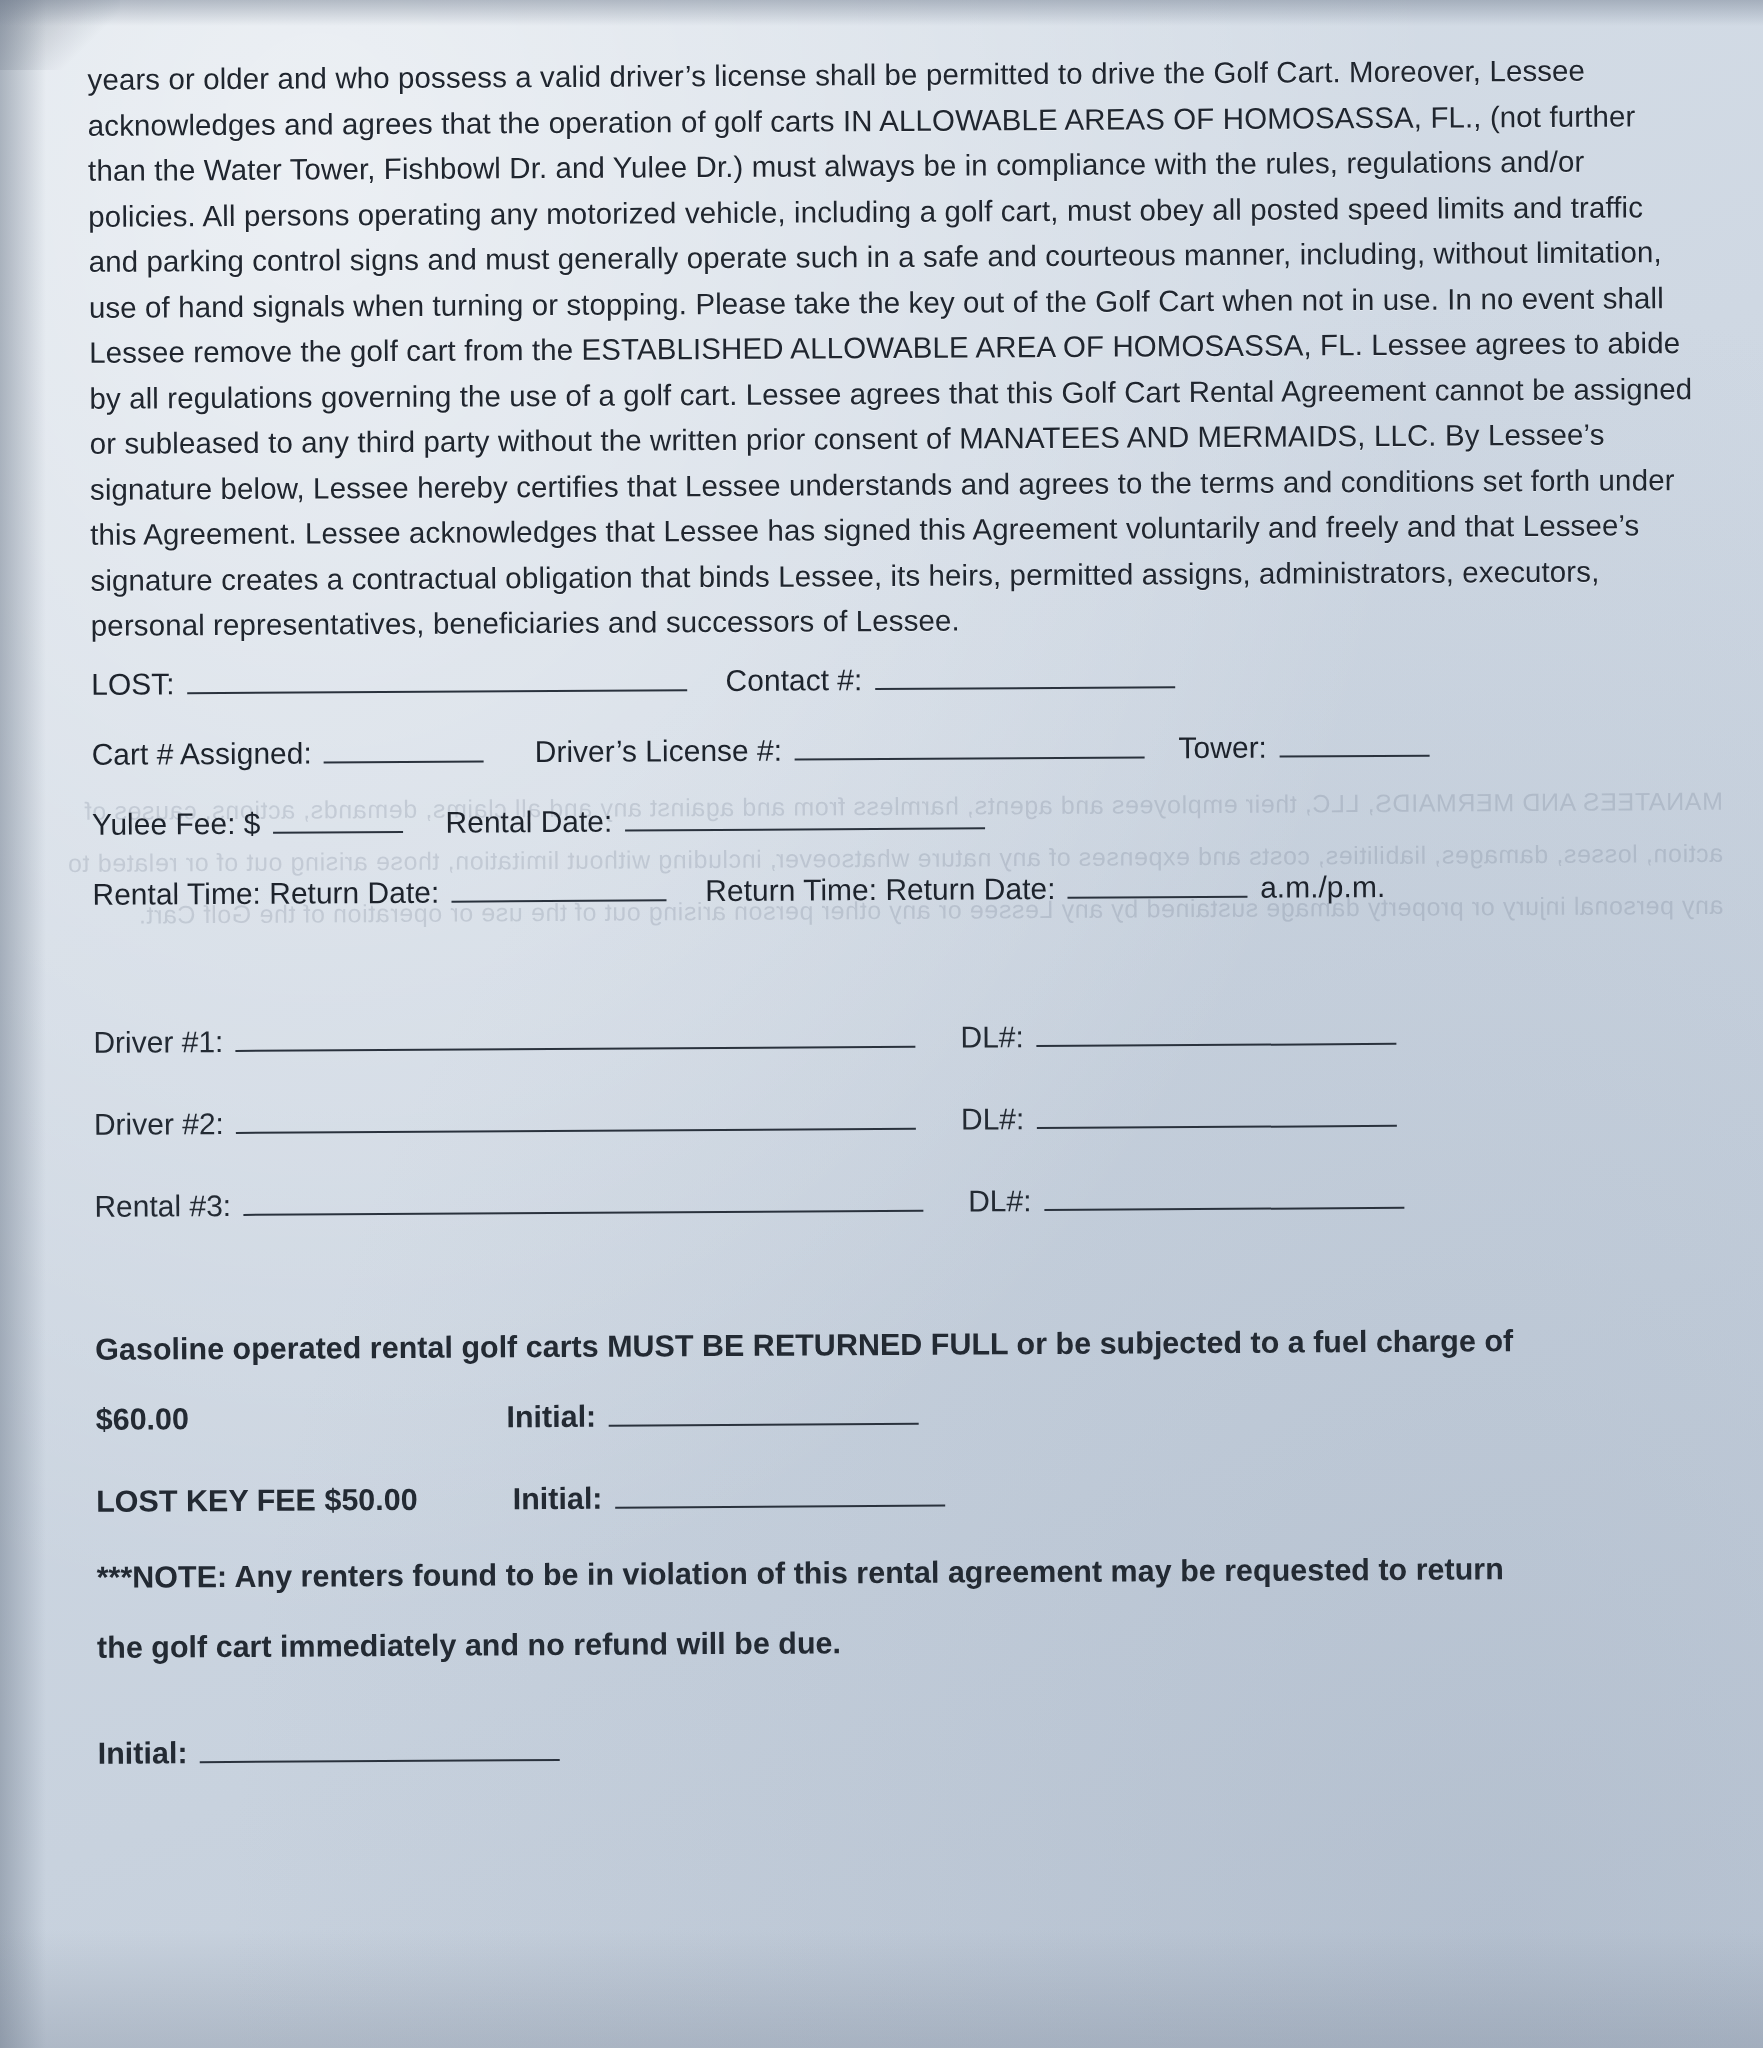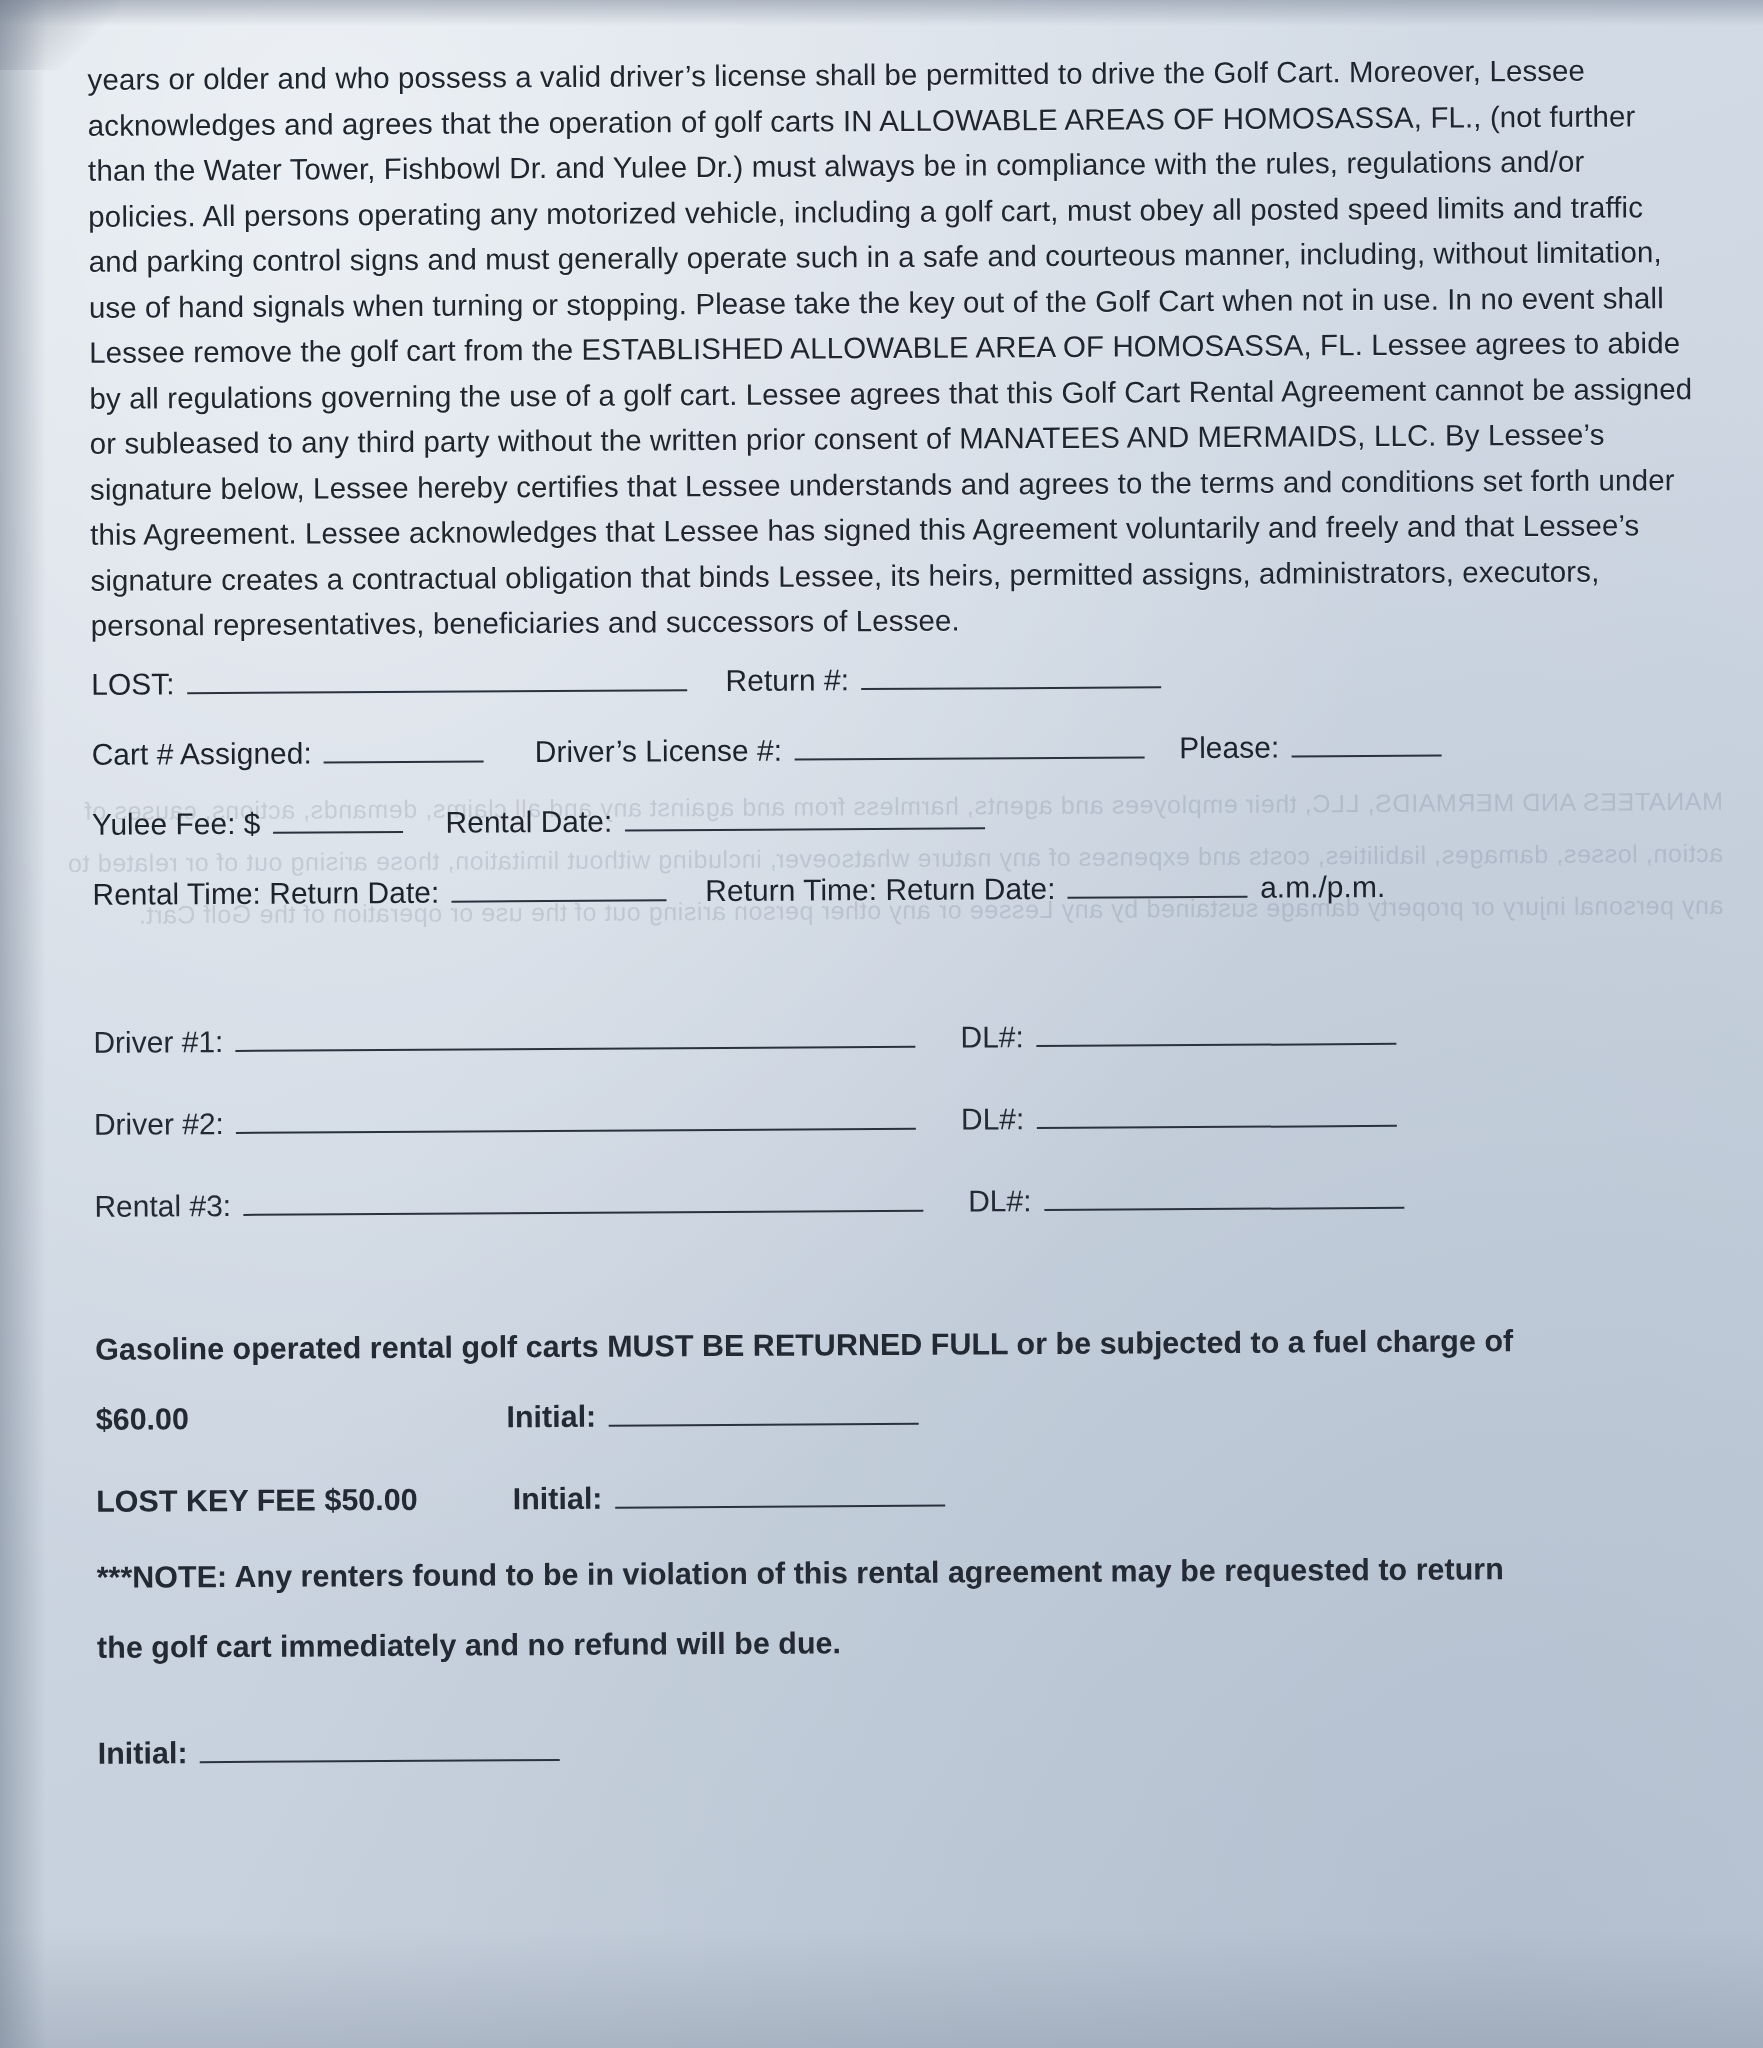--- a/index.html
+++ b/index.html
@@ -137,32 +137,32 @@
     <div class="bleed">MANATEES AND MERMAIDS, LLC, their employees and agents, harmless from and against any and all claims, demands, actions, causes of action, losses, damages, liabilities, costs and expenses of any nature whatsoever, including without limitation, those arising out of or related to any personal injury or property damage sustained by any Lessee or any other person arising out of the use or operation of the Golf Cart.</div>
 
     <div class="content">
 
       <p class="para">years or older and who possess a valid driver’s license shall be permitted to drive the Golf Cart. Moreover, Lessee acknowledges and agrees that the operation of golf carts IN ALLOWABLE AREAS OF HOMOSASSA, FL., (not further than the Water Tower, Fishbowl Dr. and Yulee Dr.) must always be in compliance with the rules, regulations and/or policies. All persons operating any motorized vehicle, including a golf cart, must obey all posted speed limits and traffic and parking control signs and must generally operate such in a safe and courteous manner, including, without limitation, use of hand signals when turning or stopping. Please take the key out of the Golf Cart when not in use. In no event shall Lessee remove the golf cart from the ESTABLISHED ALLOWABLE AREA OF HOMOSASSA, FL.  Lessee agrees to abide by all regulations governing the use of a golf cart.  Lessee agrees that this Golf Cart Rental Agreement cannot be assigned or subleased to any third party without the written prior consent of MANATEES AND MERMAIDS, LLC. By Lessee’s signature below, Lessee hereby certifies that Lessee understands and agrees to the terms and conditions set forth under this Agreement. Lessee acknowledges that Lessee has signed this Agreement voluntarily and freely and that Lessee’s signature creates a contractual obligation that binds Lessee, its heirs, permitted assigns, administrators, executors, personal representatives, beneficiaries and successors of Lessee.</p>
 
       <div class="field-line">
         <span>LOST:</span>
         <span class="blank" style="width:500px"></span>
         <span style="display:inline-block;width:18px"></span>
-        <span>Return #:</span>
+        <span>Contact #:</span>
         <span class="blank" style="width:300px"></span>
       </div>
 
       <div class="field-line">
         <span>Cart # Assigned:</span>
         <span class="blank" style="width:160px"></span>
         <span style="display:inline-block;width:30px"></span>
         <span>Driver’s License #:</span>
         <span class="blank" style="width:350px"></span>
         <span style="display:inline-block;width:14px"></span>
-        <span>Please:</span>
+        <span>Tower:</span>
         <span class="blank" style="width:150px"></span>
       </div>
 
       <div class="field-line">
         <span>Yulee Fee: $</span>
         <span class="blank" style="width:130px"></span>
         <span style="display:inline-block;width:22px"></span>
         <span>Rental Date:</span>
         <span class="blank" style="width:360px"></span>
       </div>

